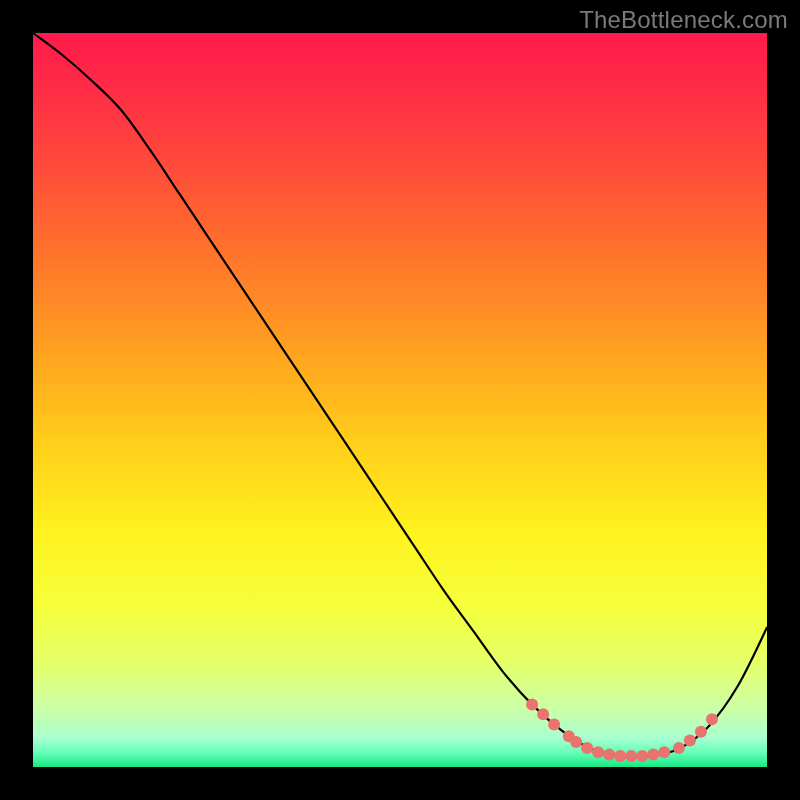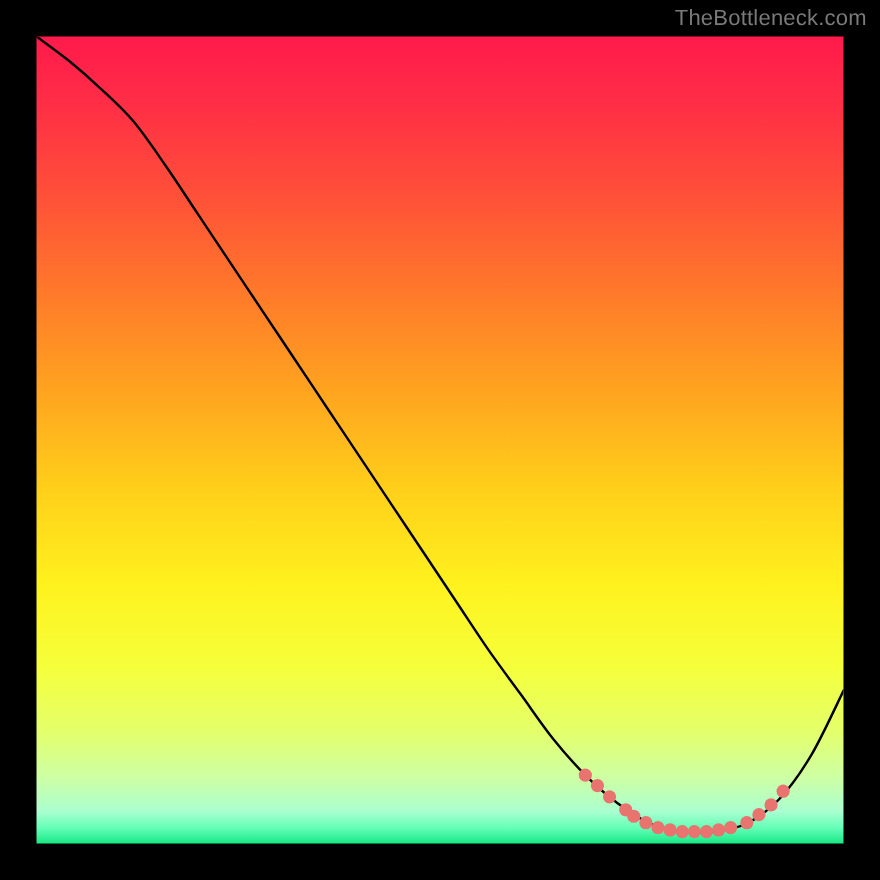--- a/index.html
+++ b/index.html
@@ -49,21 +49,21 @@
     position: absolute;
     inset: 0;
     width: 100%;
     height: 100%;
   }
   .watermark {
     position: absolute;
     top: 6px;
     right: 12px;
     color: #7a7a7a;
-    font-size: 20px;
+    font-size: 24px;
     letter-spacing: 0.2px;
     user-select: none;
   }
 </style>
 </head>
 <body>
 
 <div class="stage">
   <div class="watermark">TheBottleneck.com</div>
   <div class="plot">

